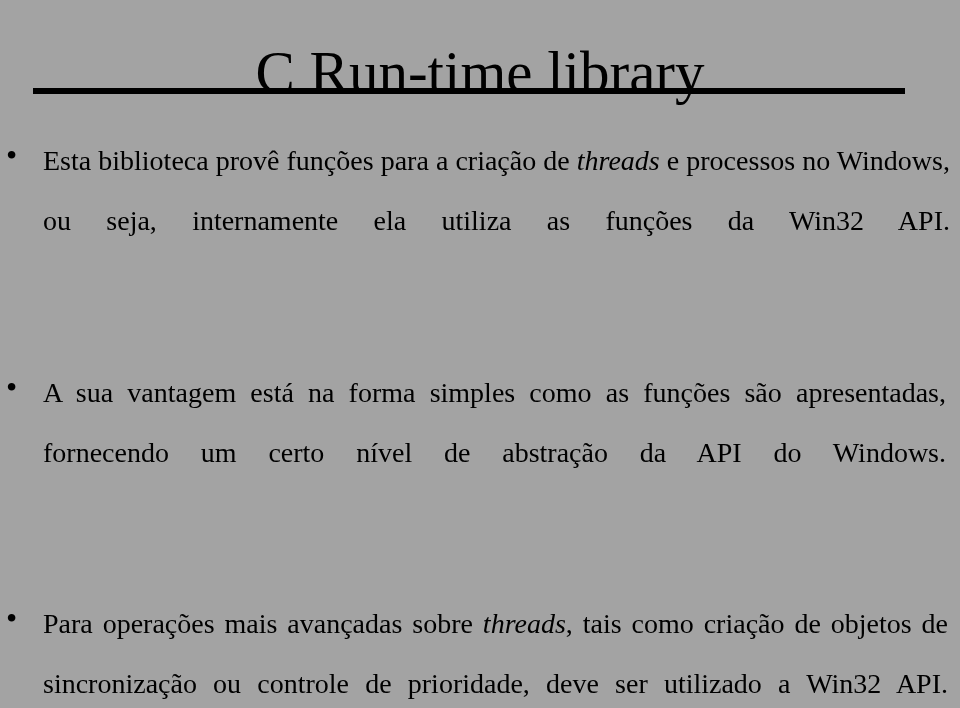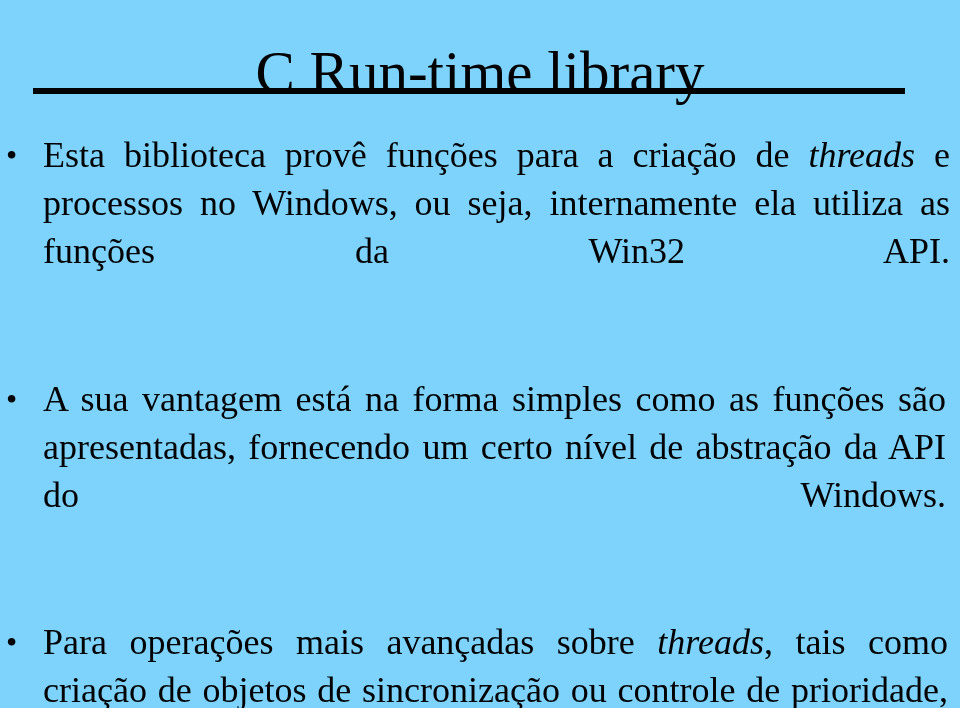--- a/index.html
+++ b/index.html
@@ -15,21 +15,21 @@
     color: #000000;
     position: relative;
   }
 
   
   .slide {
     position: absolute;
     left: 0; top: 0;
     width: 960px;
     height: 708px;
-    background: #7dd3fc;
+    background: #a3a3a3;
   }
 
   
   .slide-title {
     position: absolute;
     left: 0;
     top: -6px;
     width: 960px;
     text-align: center;
     font-size: 59px;
@@ -73,22 +73,22 @@
     left: 6px;
     top: 0;
     width: 20px;
     font-size: 32px;
     line-height: 48px;
     text-align: left;
   }
 
   .bullet-text {
     display: block;
-    font-size: 36px;
-    line-height: 48px;
+    font-size: 28px;
+    line-height: 60px;
     text-align: justify;
     text-justify: inter-word;
     hyphens: none;
   }
 
   
   .bullet-text::after {
     content: "";
     display: inline-block;
     width: 100%;

